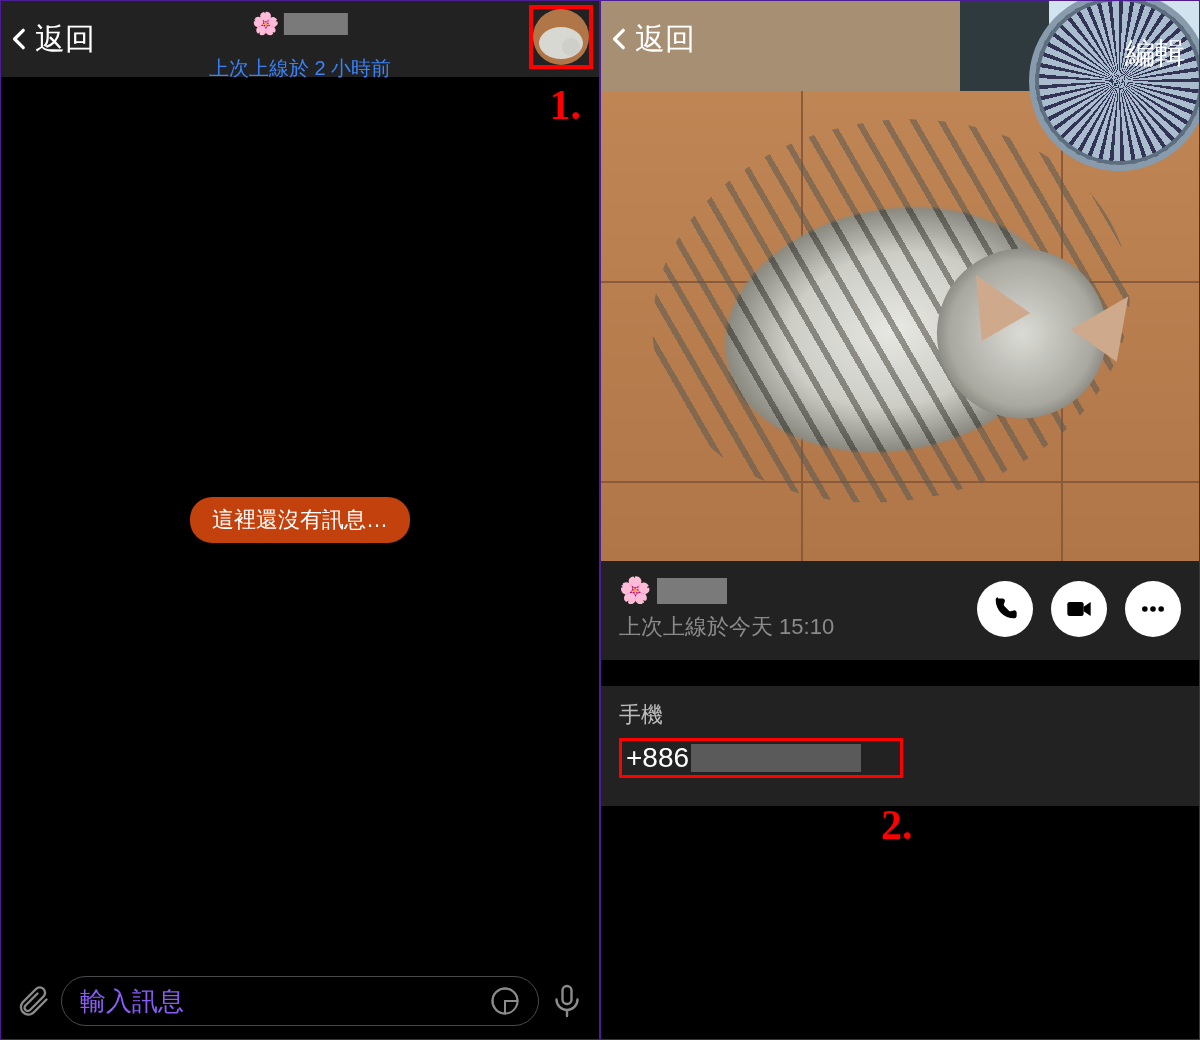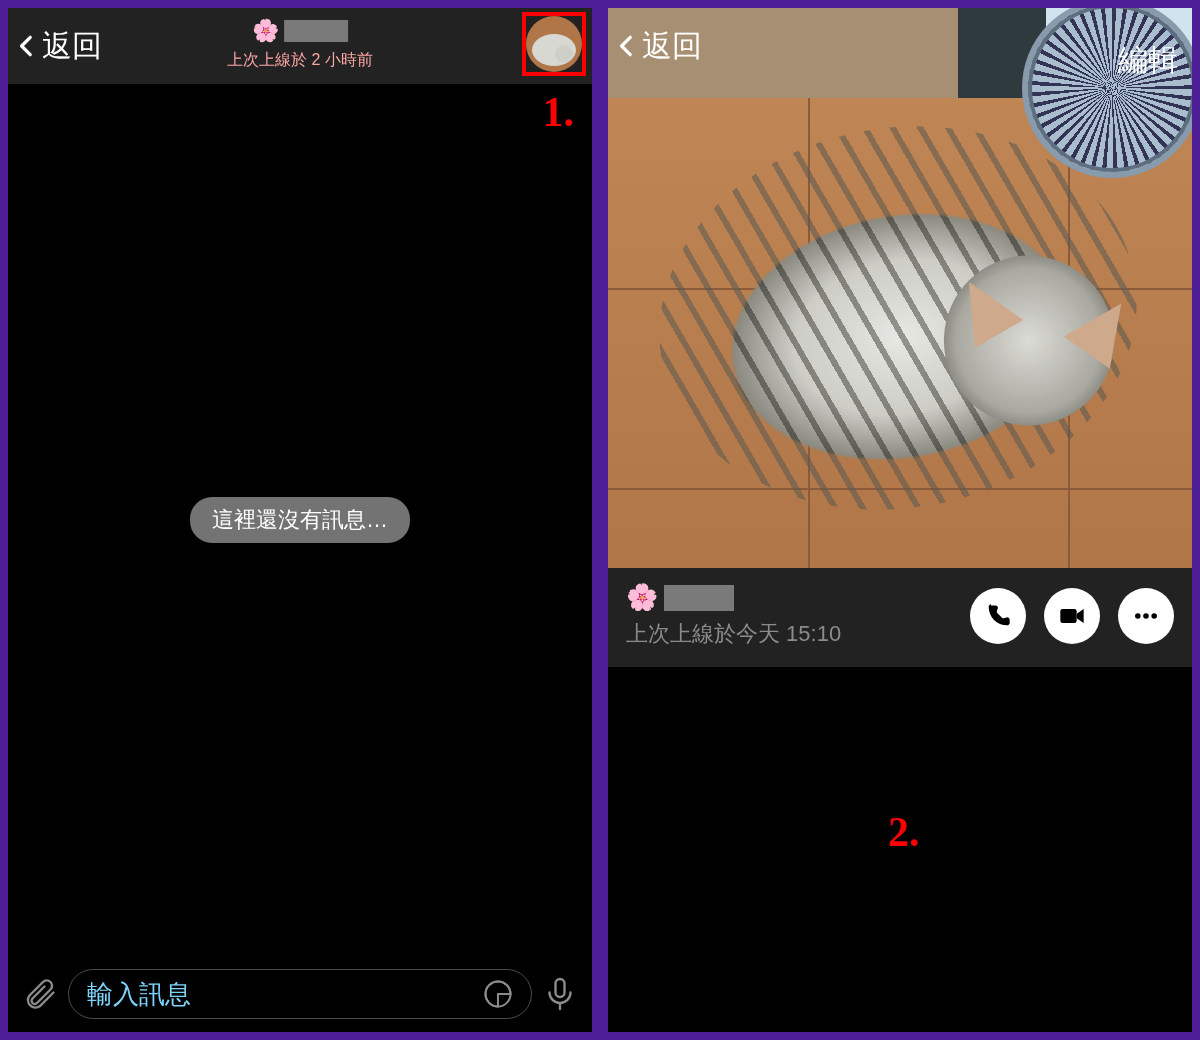--- a/index.html
+++ b/index.html
@@ -1,45 +1,45 @@
 <!DOCTYPE html>
 <html><head>
   <meta charset="utf-8">
   <style>
     * { margin:0; padding:0; box-sizing:border-box; font-family:-apple-system,"PingFang TC","Helvetica Neue",sans-serif; }
     body { width:1200px; height:1040px; display:flex; background:#fff; }
 
     
-    .panel { width:600px; height:1040px; background:#000; color:#fff; position:relative; display:flex; flex-direction:column; border:8px solid #4c1d95; }
+    .panel { width:600px; height:1040px; background:#000; color:#fff; position:relative; display:flex; flex-direction:column; border:1px solid #4c1d95; }
 
     
     .hdr { height:76px; background:#222; display:flex; align-items:center; position:relative; }
     .back-grp { display:flex; align-items:center; gap:2px; padding-left:6px; cursor:pointer; }
     .chev-l { width:26px; height:26px; }
     .back-txt { font-size:30px; color:#fff; font-weight:400; }
 
     .title-blk { position:absolute; left:50%; top:10px; transform:translateX(-50%); text-align:center; }
     .name-row { display:flex; align-items:center; justify-content:center; gap:4px; }
     .redacted-sm { width:64px; height:22px; background:#7a7a7a; display:inline-block; }
-    .status { font-size:16px; color:#fca5a5; margin-top:6px; }
+    .status { font-size:20px; color:#3b82f6; margin-top:18px; }
 
     .avatar-wrap { position:absolute; top:4px; right:6px; width:64px; height:64px; border:4px solid #f00; cursor:pointer; }
     .avatar { width:56px; height:56px; border-radius:50%; overflow:hidden; }
 
     .edit-btn { position:absolute; right:14px; top:32px; font-size:30px; color:#fff; cursor:pointer; }
 
     
     .chat-body { flex:1; display:flex; align-items:center; justify-content:center; }
-    .empty-pill { background:#737373; color:#fff; font-size:22px; padding:8px 22px; border-radius:22px; }
+    .empty-pill { background:#c2410c; color:#fff; font-size:22px; padding:8px 22px; border-radius:22px; }
 
     
     .input-row { height:76px; display:flex; align-items:center; gap:10px; padding:0 14px; }
     .clip-icn,.mic-icn { width:36px; height:36px; color:#8b8b8b; cursor:pointer; flex:0 0 auto; }
     .msg-field { flex:1; height:50px; border:1px solid #4a4a4a; border-radius:25px; background:#000; display:flex; align-items:center; padding:0 18px; justify-content:space-between; }
-    .ph { color:#7dd3fc; font-size:26px; }
+    .ph { color:#8b5cf6; font-size:26px; }
     .sticker-icn { width:30px; height:30px; color:#8b8b8b; cursor:pointer; }
 
     .annot { position:absolute; color:#f00; font-size:42px; font-weight:700; text-shadow:0 0 3px #000; font-family:Georgia,serif; }
 
     
     .hero { height:560px; position:relative; overflow:hidden; }
     .floor { position:absolute; inset:0;
       background:
        linear-gradient(#8a5a3a 0 2px, transparent 2px) 0 480px/100% 200px,
        linear-gradient(90deg,#8a5a3a 0 2px, transparent 2px) 200px 0/260px 100%,
@@ -198,16 +198,23 @@
             <circle cx="5" cy="12" r="2.4"></circle>
             <circle cx="12" cy="12" r="2.4"></circle>
             <circle cx="19" cy="12" r="2.4"></circle>
           </svg>
       </div>
     </div>
   </div>
 
   <div class="gap"></div>
 
+  <div class="phone-sec">
+    <div class="ph-label">手機</div>
+    <div class="ph-row">
+      <span class="ph-num">+886</span>
+      <span class="ph-redact"></span>
+    </div>
+  </div>
 
   <div class="annot" style="top:800px; left:280px;">2.</div>
 
 </div>
 
 </body></html>

